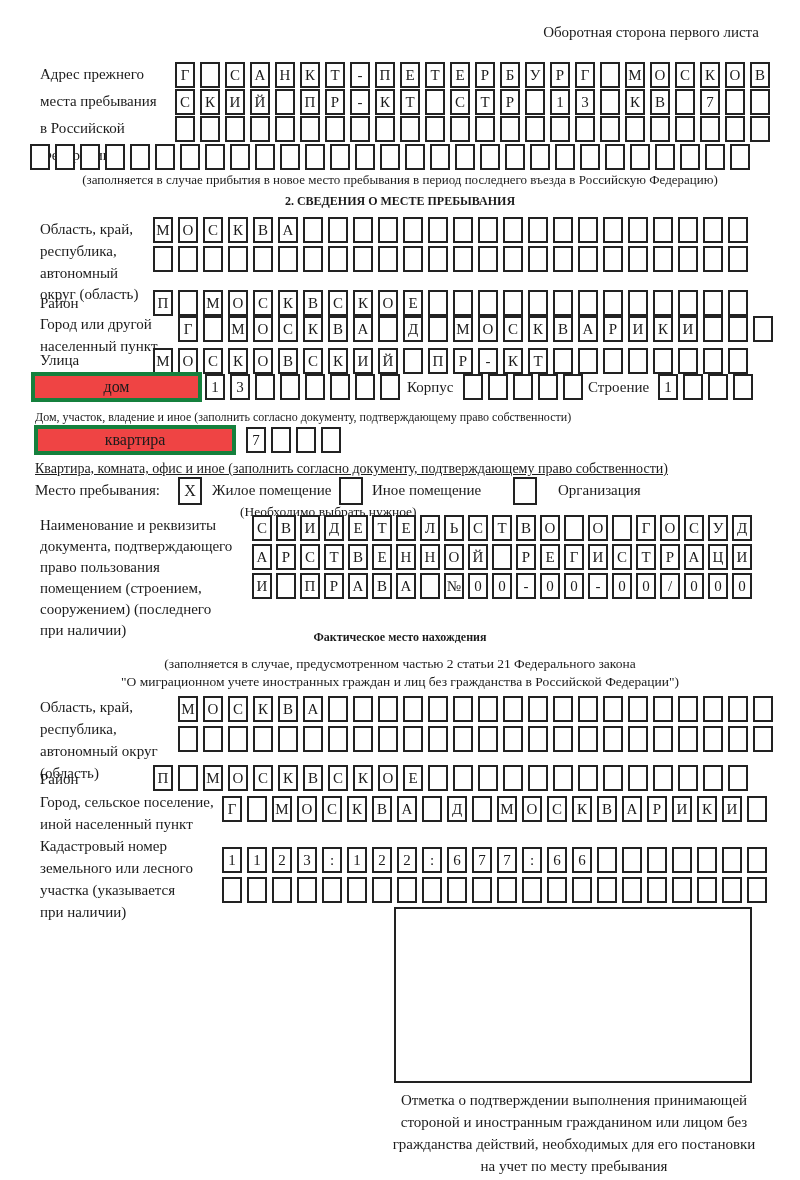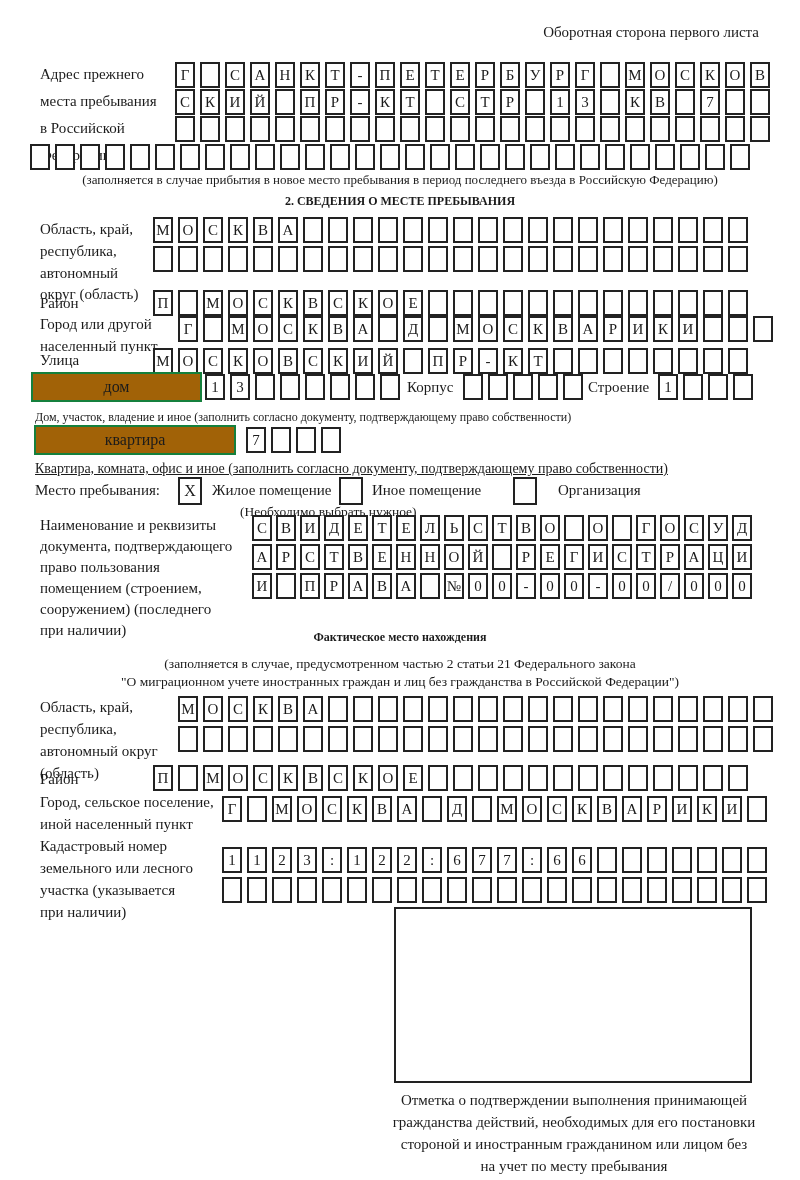--- a/index.html
+++ b/index.html
@@ -8,21 +8,21 @@
   .lbl{position:absolute;font-size:15px;line-height:20px;white-space:nowrap;}
   .note{position:absolute;left:0;width:100%;text-align:center;font-size:13px;white-space:nowrap;}
   .title{position:absolute;left:0;width:100%;text-align:center;font-size:12px;font-weight:bold;white-space:nowrap;}
   .boxrow{position:absolute;display:flex;gap:5px;}
   .boxrow.g4{gap:4px;}
   .cbox{box-sizing:border-box;flex:0 0 20px;width:20px;height:26px;border:2px solid #222;
         background:#fff;display:flex;align-items:center;justify-content:center;
         font-size:15px;line-height:1;overflow:hidden;}
   .chk{position:absolute;box-sizing:border-box;width:24px;height:28px;border:2px solid #222;
        display:flex;align-items:center;justify-content:center;font-size:16px;}
-  .widebox{position:absolute;box-sizing:border-box;border:2px solid #15803d;background:#a16207;
+  .widebox{position:absolute;box-sizing:border-box;border:4px solid #15803d;background:#ef4444;
            display:flex;align-items:center;justify-content:center;font-size:16px;}
   .stamp{position:absolute;box-sizing:border-box;border:2px solid #222;background:#fff;}
   .caption{position:absolute;text-align:center;font-size:15px;line-height:22px;}
 </style>
 </head>
 <body>
 
 <div class="page">
 
   <div class="lbl" style="top:22px;right:41px;font-family:Liberation Serif, serif;">Оборотная сторона первого листа</div>
@@ -575,18 +575,18 @@
       <div class="cbox"></div>
       <div class="cbox"></div>
       <div class="cbox"></div>
       <div class="cbox"></div>
       <div class="cbox"></div>
     </div>
 
   <div class="stamp" style="left:394px;top:907px;width:358px;height:176px;"></div>
   <div class="caption" style="left:383px;top:1089px;width:382px;">
     <div>Отметка о подтверждении выполнения принимающей</div>
+    <div>стороной и иностранным гражданином или лицом без</div>
     <div>гражданства действий, необходимых для его постановки</div>
-    <div>стороной и иностранным гражданином или лицом без</div>
     <div>на учет по месту пребывания</div>
   </div>
 
 </div>
 
 </body></html>

